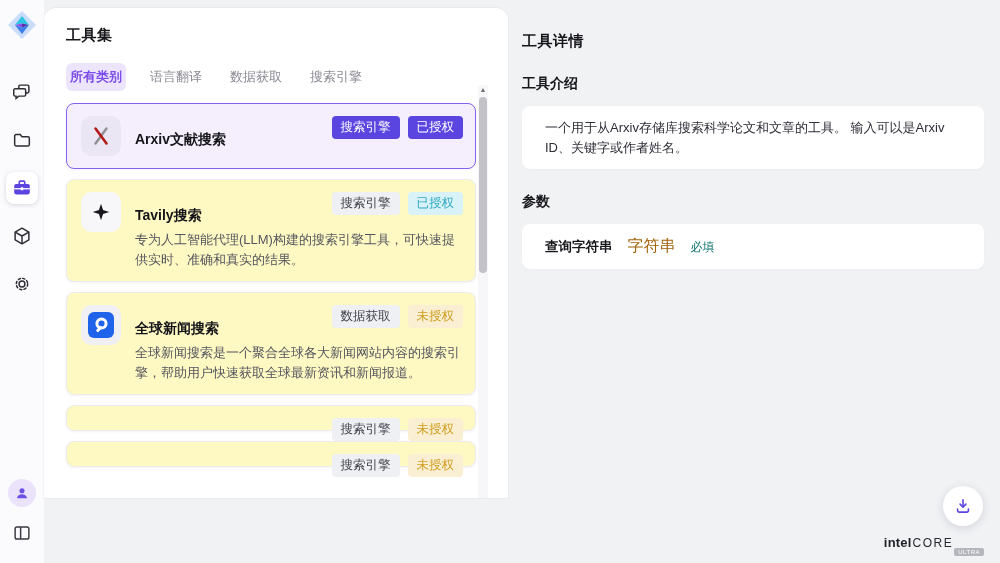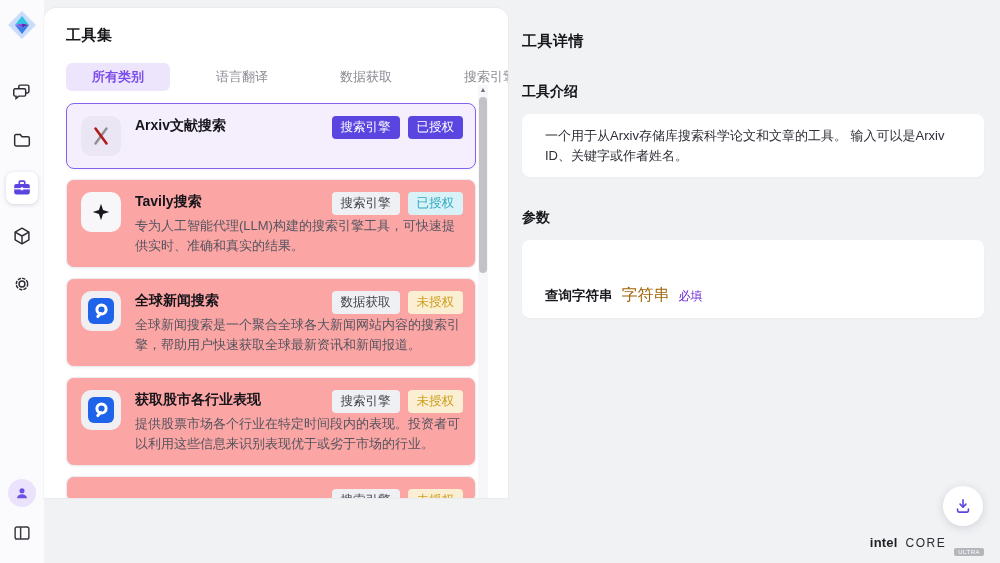--- a/index.html
+++ b/index.html
@@ -26,72 +26,72 @@
 
   
   .list-panel {
     position:absolute; left:44px; top:8px; width:464px; height:490px;
     background:#ffffff; border-radius:12px 12px 0 0; overflow:hidden;
     box-shadow:0 0 0 1px rgba(20,20,40,.03);
   }
   .list-inner { padding:18px 0 0 22px; }
   .panel-title { font-size:15px; font-weight:bold; letter-spacing:.5px; }
   .tabs { margin-top:18px; display:flex; align-items:center; gap:20px; }
-  .tab { font-size:13px; color:#8a8a93; padding:5px 26px; border-radius:6px; cursor:pointer; white-space:nowrap; }
+  .tab { font-size:13px; color:#8a8a93; padding:5px 4px; border-radius:6px; cursor:pointer; white-space:nowrap; }
   .tab.active { background:#ede5fb; color:#7c4dea; font-weight:bold; }
 
   .cards { margin-top:12px; width:410px; display:flex; flex-direction:column; gap:10px; }
   .card {
-    position:relative; background:#fca5a5; border:1px solid #ebebf0; border-radius:8px;
+    position:relative; background:#fef9c3; border:1px solid #ebebf0; border-radius:8px;
     padding:12px 14px; box-shadow:0 1px 3px rgba(30,30,60,.05); cursor:pointer;
   }
   .card.selected { background:#f5effd; border:1.5px solid #8461ee; }
   .card-row { display:flex; }
   .tool-tile {
     flex:0 0 40px; width:40px; height:40px; border-radius:10px; background:#efeff4;
     display:flex; align-items:center; justify-content:center;
   }
   .card.selected .tool-tile { background:#eae6f3; }
   .card-text { margin-left:14px; width:330px; }
-  .card-title { font-size:14px; font-weight:bold; color:#141419; margin-top:1px; }
+  .card-title { font-size:14px; font-weight:bold; color:#141419; margin-top:15px; }
   .card-desc { margin-top:5px; font-size:13px; line-height:1.5; color:#55555f; }
   .badges { position:absolute; top:12px; right:12px; display:flex; gap:8px; }
   .badge { font-size:12.5px; padding:3px 9px; border-radius:4px; white-space:nowrap; }
   .badge.cat-gray  { background:#eff0f3; color:#3f3f49; }
   .badge.cat-purple{ background:#5b45e0; color:#ffffff; }
   .badge.auth-purple{ background:#5b45e0; color:#ffffff; }
   .badge.auth-cyan { background:#d9f2f8; color:#2fa9c0; }
   .badge.auth-yellow{ background:#faefd2; color:#cf9d1e; }
 
   
   .vscroll { position:absolute; right:20px; top:77px; width:10px; height:471px; background:#f7f7f9; border-radius:2px; }
   .vscroll .arrow { position:absolute; left:0; width:10px; height:10px; font-size:7px; color:#6e6e76; text-align:center; line-height:10px; }
   .vscroll .arrow.up { top:0; }
   .vscroll .arrow.down { bottom:0; }
   .vscroll .thumb { position:absolute; left:1px; top:12px; width:8px; height:176px; border-radius:4px; background:#c2c2c8; }
 
   
   .detail { position:absolute; left:508px; top:12px; width:492px; height:563px; padding:20px 16px 0 14px; }
   .detail-title { font-size:15px; font-weight:bold; letter-spacing:.5px; }
-  .section-h { margin-top:32px; font-size:14px; font-weight:bold; }
+  .section-h { margin-top:24px; font-size:14px; font-weight:bold; }
   .white-box { margin-top:13px; background:#ffffff; border-radius:8px; padding:12px 23px; width:462px; box-shadow:0 1px 2px rgba(30,30,60,.03); }
   .intro-text { font-size:13px; color:#2e2e38; line-height:1.5; }
-  .param-line { display:flex; align-items:baseline; gap:9px;margin-top:33px; }
+  .param-line { display:flex; align-items:baseline; gap:15px; }
   .param-name { font-size:13.5px; font-weight:bold; color:#17171c; }
   .param-type { font-size:16px; color:#a16207; }
-  .param-req  { font-size:12px; color:#6d28d9; }
+  .param-req  { font-size:12px; color:#0f766e; }
   .param-desc { margin-top:7px; font-size:13px; color:#3c3c44; }
 
   
   .fab {
     position:absolute; right:17px; bottom:37px; width:40px; height:40px; border-radius:50%;
     background:#ffffff; box-shadow:0 2px 10px rgba(40,40,80,.15);
     display:flex; align-items:center; justify-content:center; cursor:pointer;
   }
-  .brand { position:absolute; right:16px; bottom:13px; display:flex; align-items:baseline; gap:8px; }
+  .brand { position:absolute; right:16px; bottom:13px; display:flex; align-items:baseline; gap:1px; }
   .brand .intel { font-size:13px; font-weight:bold; color:#1f1f26; letter-spacing:.2px; }
   .brand .core  { font-size:12px; color:#2a2a32; letter-spacing:1.5px; }
   .brand .ultra {
     align-self:flex-end; font-size:6px; color:#ffffff; background:#b5b5bb;
     padding:1px 4px; border-radius:2px; letter-spacing:.5px; transform:translateY(6px);
   }
   svg { display:block; }
 </style>
 </head>
 <body>
@@ -232,33 +232,20 @@
             <div class="card-desc">全球新闻搜索是一个聚合全球各大新闻网站内容的搜索引擎，帮助用户快速获取全球最新资讯和新闻报道。</div>
           </div>
         </div>
         <div class="badges">
           <span class="badge cat-gray">数据获取</span>
           <span class="badge auth-yellow">未授权</span>
         </div>
       </div>
 
       <div class="card">
-        <div class="card-row">
-          <div class="tool-tile">
-            <svg width="26" height="26" viewBox="0 0 26 26">
-              <rect x="0" y="0" width="26" height="26" rx="6" fill="#1e63e9"></rect>
-              <circle cx="13.5" cy="11.5" r="4.6" fill="none" stroke="#ffffff" stroke-width="3"></circle>
-              <line x1="12.5" y1="15.5" x2="9.8" y2="18.6" stroke="#ffffff" stroke-width="3" stroke-linecap="round"></line>
-            </svg>
-          </div>
-          <div class="card-text">
-            <div class="card-title">获取股市各行业表现</div>
-            <div class="card-desc">提供股票市场各个行业在特定时间段内的表现。投资者可以利用这些信息来识别表现优于或劣于市场的行业。</div>
-          </div>
-        </div>
         <div class="badges">
           <span class="badge cat-gray">搜索引擎</span>
           <span class="badge auth-yellow">未授权</span>
         </div>
       </div>
 
       <div class="card">
         <div class="badges">
           <span class="badge cat-gray">搜索引擎</span>
           <span class="badge auth-yellow">未授权</span>

